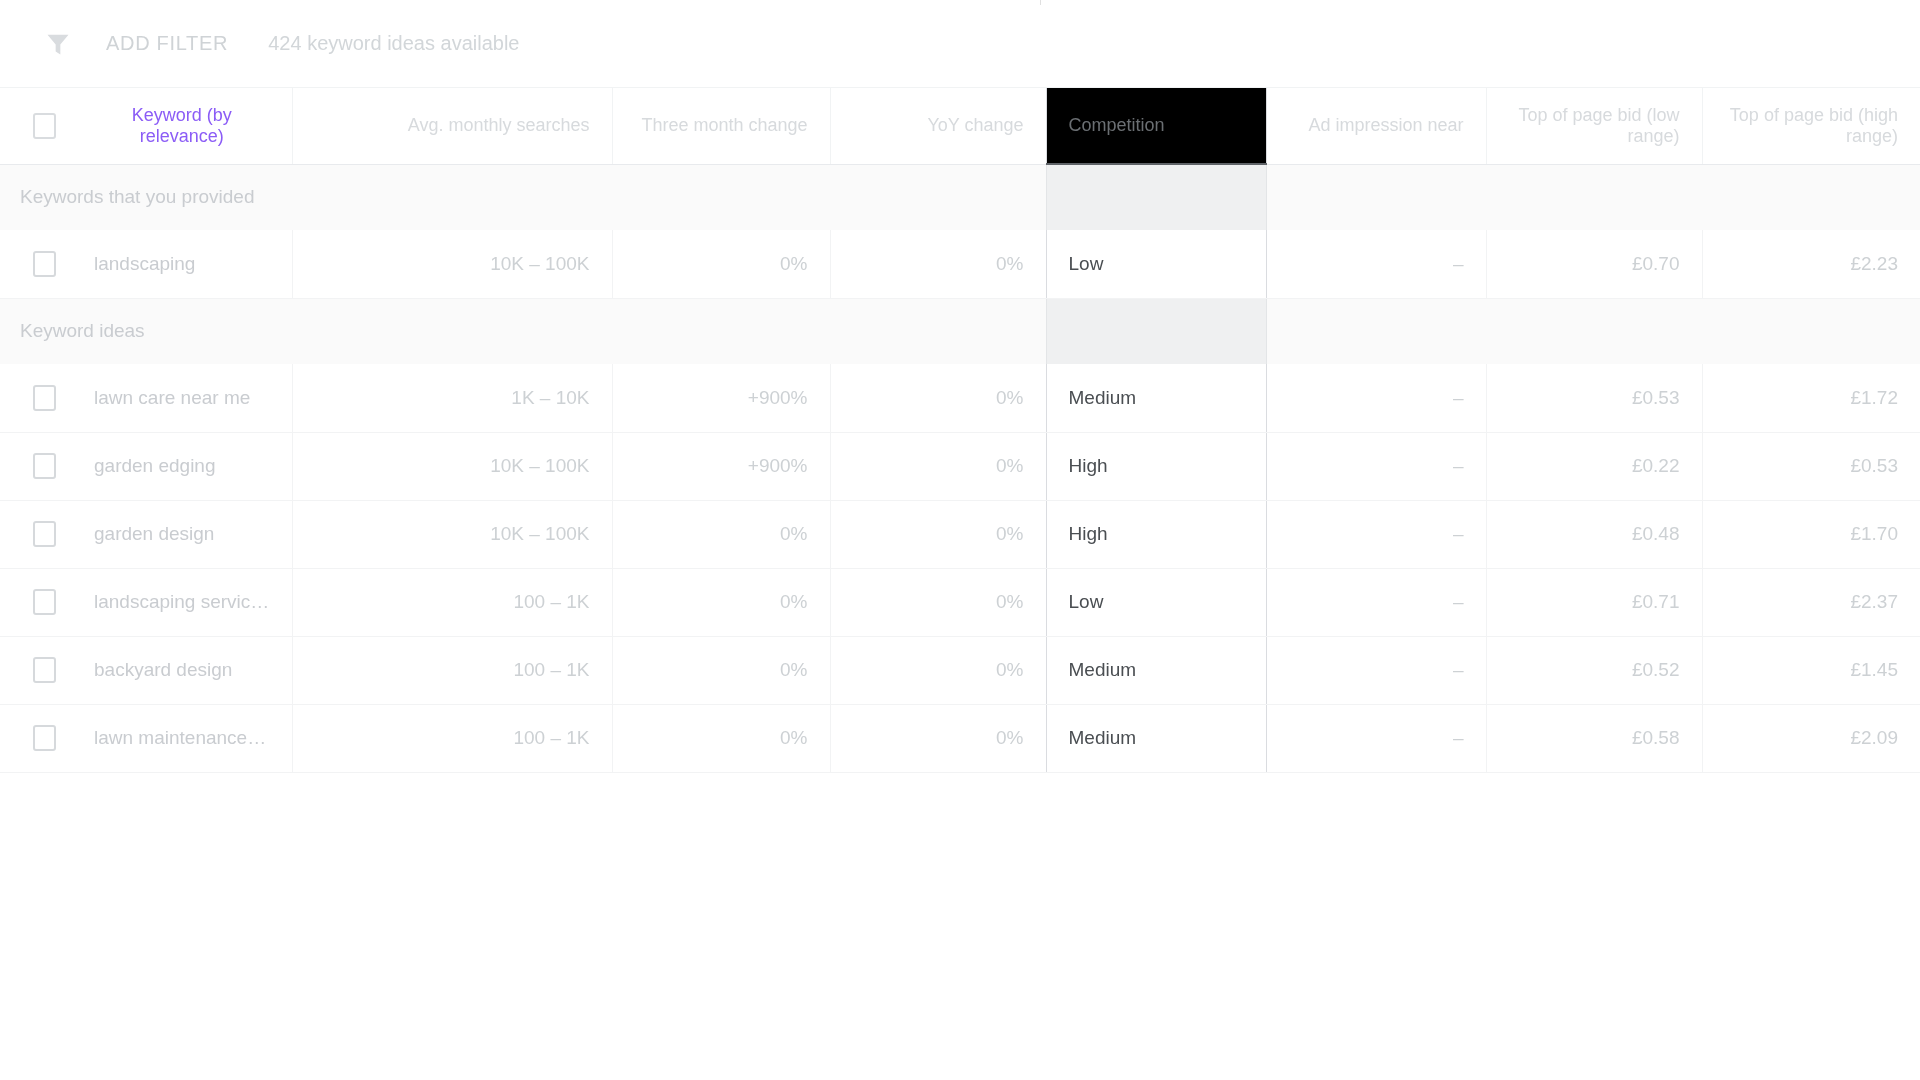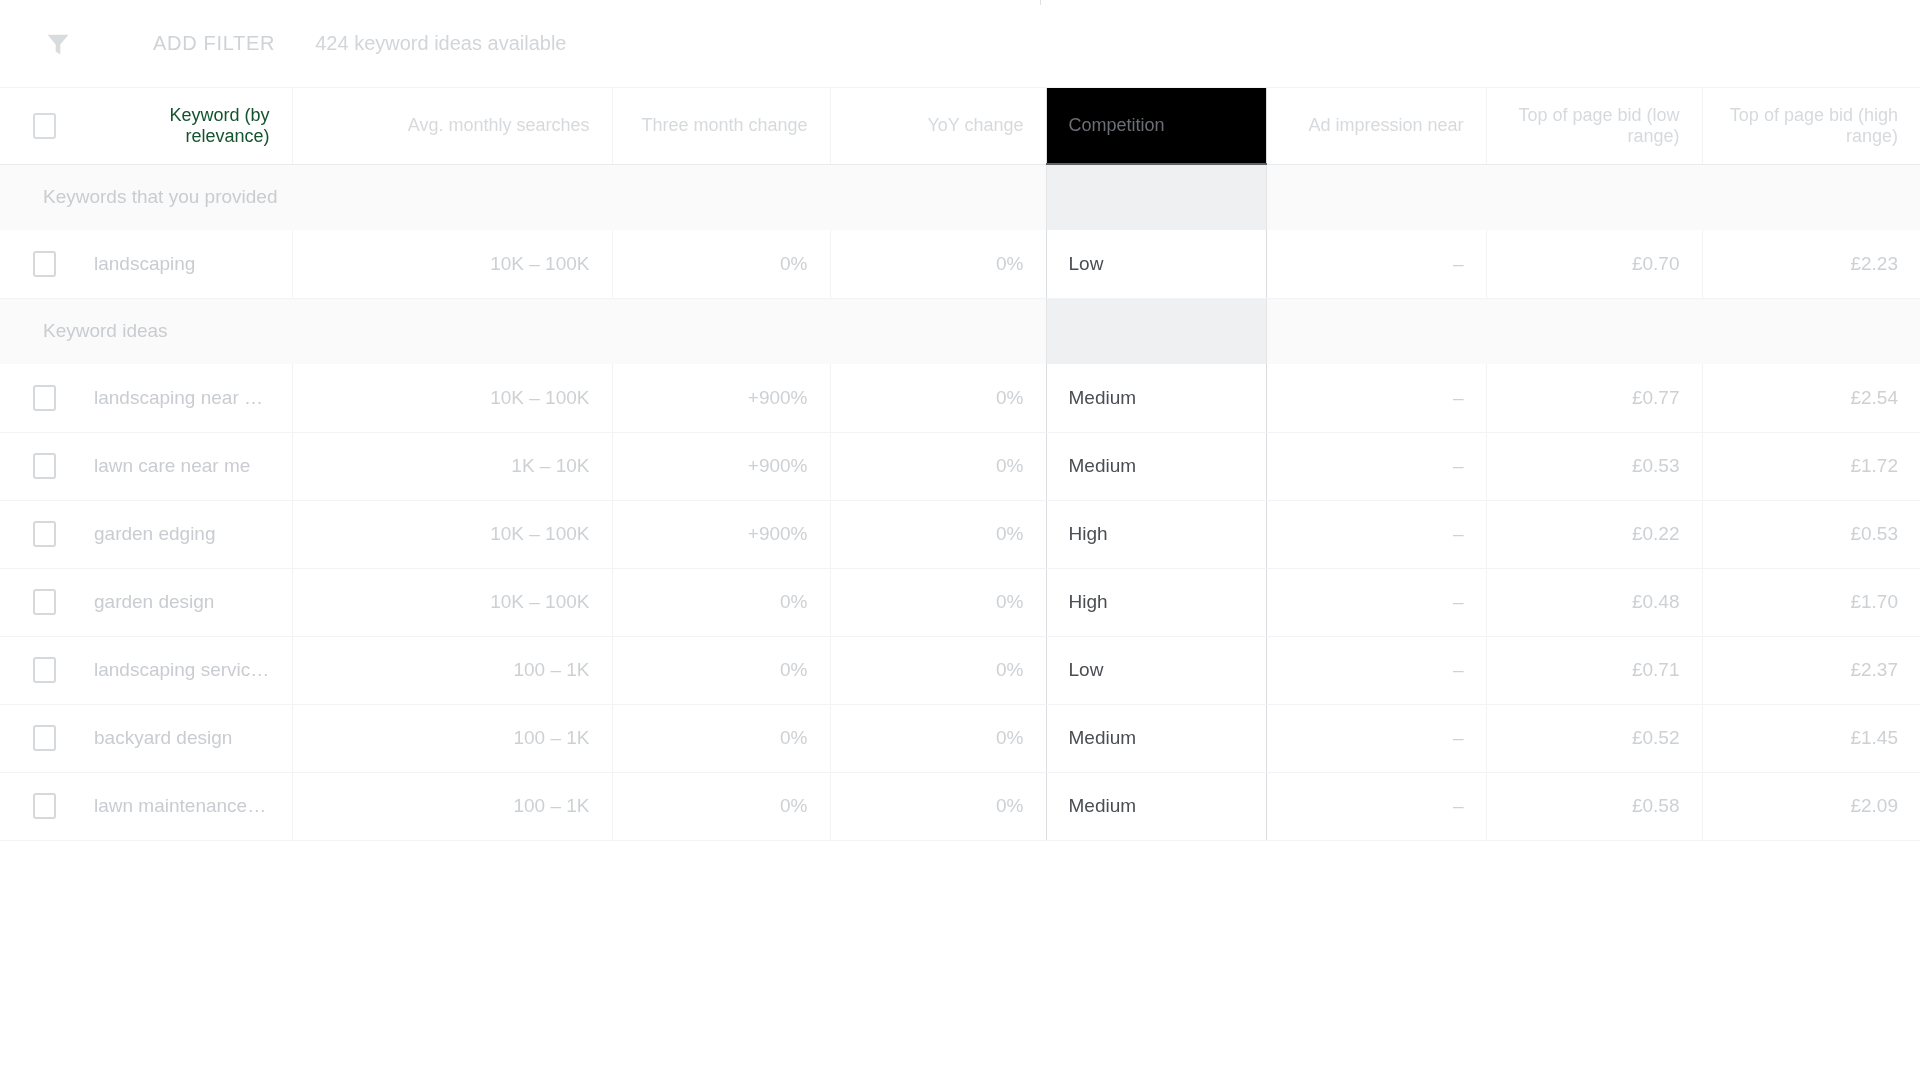--- a/index.html
+++ b/index.html
@@ -53,21 +53,20 @@
   }
   .filter-icon svg { display: block; }
   .add-filter {
     font-size: 20px;
     letter-spacing: 0.7px;
     color: #cfd3d6;
     font-weight: 400;
     padding: 6px 4px;
     cursor: pointer;
     white-space: nowrap;
-    margin-left: 47px;
   }
   .ideas-count {
     font-size: 20px;
     color: #d2d6d9;
     margin-left: 36px;
     white-space: nowrap;
   }
 
   
   .table-wrap {
@@ -99,24 +98,24 @@
     color: #d7dadd;
     text-align: right;
     border-bottom: 1px solid #e8eaed;
     border-left: 1px solid #f1f3f4;
     background: #fff;
     line-height: 1.18;
     white-space: normal;
   }
   thead th.th-check { border-left: none; padding: 0; text-align: center; }
   thead th.th-kw {
-    text-align: right;
+    text-align: center;
     padding-left: 6px;
     border-left: none;
-    color: #14532d;
+    color: #8b5cf6;
   }
   thead th.th-comp {
     text-align: left;
     color: #6b6f73;
     background: #000000;
     border-left: 1px solid #dadce0;
     border-right: 1px solid #dadce0;
     border-bottom: 2px solid #5f6368;
     position: relative;
     z-index: 2;
@@ -157,21 +156,21 @@
 
   
   tr.group td {
     height: 66px;
     background: #fafafa;
     border-bottom: none;
     border-left: none;
     color: #c9ccd0;
     font-size: 19px;
     text-align: left;
-    padding-left: 43px;
+    padding-left: 20px;
   }
   tr.group td.group-comp {
     background: #eff0f1;
     border-left: 1px solid #e3e5e7;
     border-right: 1px solid #e3e5e7;
   }
   tr.group td.group-plain { background: #fafafa; }
 
   
   .cbox {
@@ -256,31 +255,20 @@
           </tr>
           <tr class="group">
             <td colspan="5">Keyword ideas</td>
             <td class="group-comp"></td>
             <td class="group-plain"></td>
             <td class="group-plain"></td>
             <td class="group-plain"></td>
           </tr>
           <tr>
             <td class="td-check"><span class="cbox"></span></td>
-            <td class="td-kw">landscaping near me</td>
-            <td>10K – 100K</td>
-            <td>+900%</td>
-            <td>0%</td>
-            <td class="td-comp">Medium</td>
-            <td class="td-dash">–</td>
-            <td>£0.77</td>
-            <td>£2.54</td>
-          </tr>
-          <tr>
-            <td class="td-check"><span class="cbox"></span></td>
             <td class="td-kw">lawn care near me</td>
             <td>1K – 10K</td>
             <td>+900%</td>
             <td>0%</td>
             <td class="td-comp">Medium</td>
             <td class="td-dash">–</td>
             <td>£0.53</td>
             <td>£1.72</td>
           </tr>
           <tr>

